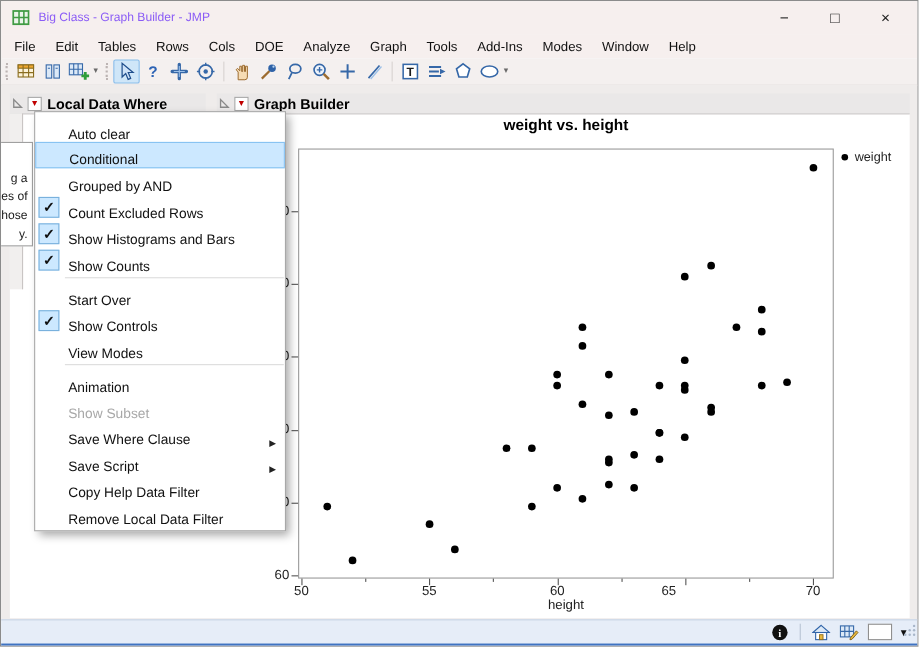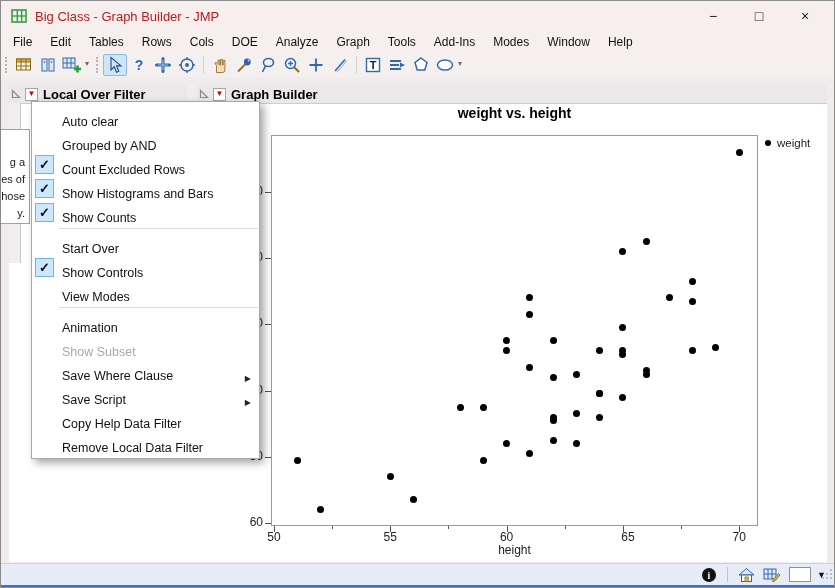--- a/index.html
+++ b/index.html
@@ -1,21 +1,21 @@
 <!DOCTYPE html>
 <html><head>
 <meta charset="utf-8">
 <style>
   html,body{margin:0;padding:0;background:#d4d4d4;}
   .screen{position:relative;width:835px;height:588px;font-family:"Liberation Sans",sans-serif;
     background:#ffffff;border:1px solid #8b8b8b;box-sizing:border-box;overflow:hidden;}
   
   .titlebar{position:absolute;left:0;top:0;right:0;height:30px;background:#f6efee;display:flex;align-items:center;}
   .app-icon{margin:0 8px 0 10px;display:flex;}
-  .title-text{font-size:13px;color:#b91c1c;}
+  .title-text{font-size:11px;color:#8b5cf6;}
   .win-controls{position:absolute;right:6px;top:0;height:30px;display:flex;align-items:center;}
   .win-btn{width:46px;text-align:center;font-size:14px;color:#222;line-height:30px;}
   
   .menubar{position:absolute;left:0;top:30px;right:0;height:22px;background:#f6efee;display:flex;align-items:center;padding-left:3px;}
   .menu-item{font-size:12px;color:#111;padding:3px 9px;}
   
   .toolbar{position:absolute;left:0;top:52px;right:0;height:24px;background:#f4f0ef;border-bottom:1px solid #ddd6d5;display:flex;align-items:center;}
   .tb-handle{height:16px;border-left:2px dotted #bcb4b3;margin:0 5px 0 4px;}
   .tb-btn{width:24px;height:22px;display:flex;align-items:center;justify-content:center;border-radius:2px;}
   .tb-btn.selected{background:#cfe6f8;border:1px solid #8abdea;box-sizing:border-box;}
@@ -228,21 +228,21 @@
 
     <div class="phdr phdr-l">
       <span class="disc">
         <svg width="10" height="10" viewBox="0 0 10 10">
             <polygon points="1.5,1.5 1.5,8.5 8.5,8.5" fill="none" stroke="#8a8a8a" stroke-width="1.2"></polygon>
           </svg>
       </span>
       <span class="redbtn">
           <span>▼</span>
         </span>
-      <span class="ph-title">Local Over Filter</span>
+      <span class="ph-title">Local Data Where</span>
     </div>
     <div class="phdr phdr-r">
       <span class="disc">
         <svg width="10" height="10" viewBox="0 0 10 10">
             <polygon points="1.5,1.5 1.5,8.5 8.5,8.5" fill="none" stroke="#8a8a8a" stroke-width="1.2"></polygon>
           </svg>
       </span>
       <span class="redbtn">
           <span>▼</span>
         </span>
@@ -253,21 +253,21 @@
 
     <div class="gtitle">weight vs. height</div>
     <div class="plot" id="plot">
         <div class="tkx" style="left: 2px; bottom: -7px; height: 6px;"></div>
         <div class="xlab" style="left: -15px; top: 394px;">50</div>
         <div class="tkx" style="left: 118.3px; bottom: -7px; height: 6px;"></div>
         <div class="xlab" style="left: 101.3px; top: 394px;">55</div>
         <div class="tkx" style="left: 234.6px; bottom: -7px; height: 6px;"></div>
         <div class="xlab" style="left: 217.6px; top: 394px;">60</div>
         <div class="tkx" style="left: 350.9px; bottom: -7px; height: 6px;"></div>
-        <div class="xlab" style="left: 339px; top: 394px;">65</div>
+        <div class="xlab" style="left: 319px; top: 394px;">65</div>
         <div class="tkx" style="left: 467.2px; bottom: -7px; height: 6px;"></div>
         <div class="xlab" style="left: 450.2px; top: 394px;">70</div>
         <div class="tkx" style="left: 60.15px; bottom: -4px; height: 3px;"></div>
         <div class="tkx" style="left: 176.45px; bottom: -4px; height: 3px;"></div>
         <div class="tkx" style="left: 292.75px; bottom: -4px; height: 3px;"></div>
         <div class="tkx" style="left: 409.05px; bottom: -4px; height: 3px;"></div>
         <div class="tky" style="top: 387px; left: -7px; width: 6px;"></div>
         <div class="ylab" style="left: -37px; top: 379px;">60</div>
         <div class="tky" style="top: 320.8px; left: -7px; width: 6px;"></div>
         <div class="ylab" style="left: -37px; top: 312.8px;">80</div>
@@ -330,20 +330,23 @@
         <div class="tline">g a</div>
         <div class="tline">es of</div>
         <div class="tline">hose</div>
         <div class="tline">y.</div>
       </div>
 
     <div class="ctxmenu" id="ctxmenu">
         <div class="mi">
           <span class="lbl">Auto clear</span>
         </div>
+        <div class="mi sel">
+          <span class="lbl">Conditional</span>
+        </div>
         <div class="mi">
           <span class="lbl">Grouped by AND</span>
         </div>
         <div class="mi">
           <span class="chk">✓</span>
           <span class="lbl">Count Excluded Rows</span>
         </div>
         <div class="mi">
           <span class="chk">✓</span>
           <span class="lbl">Show Histograms and Bars</span>

